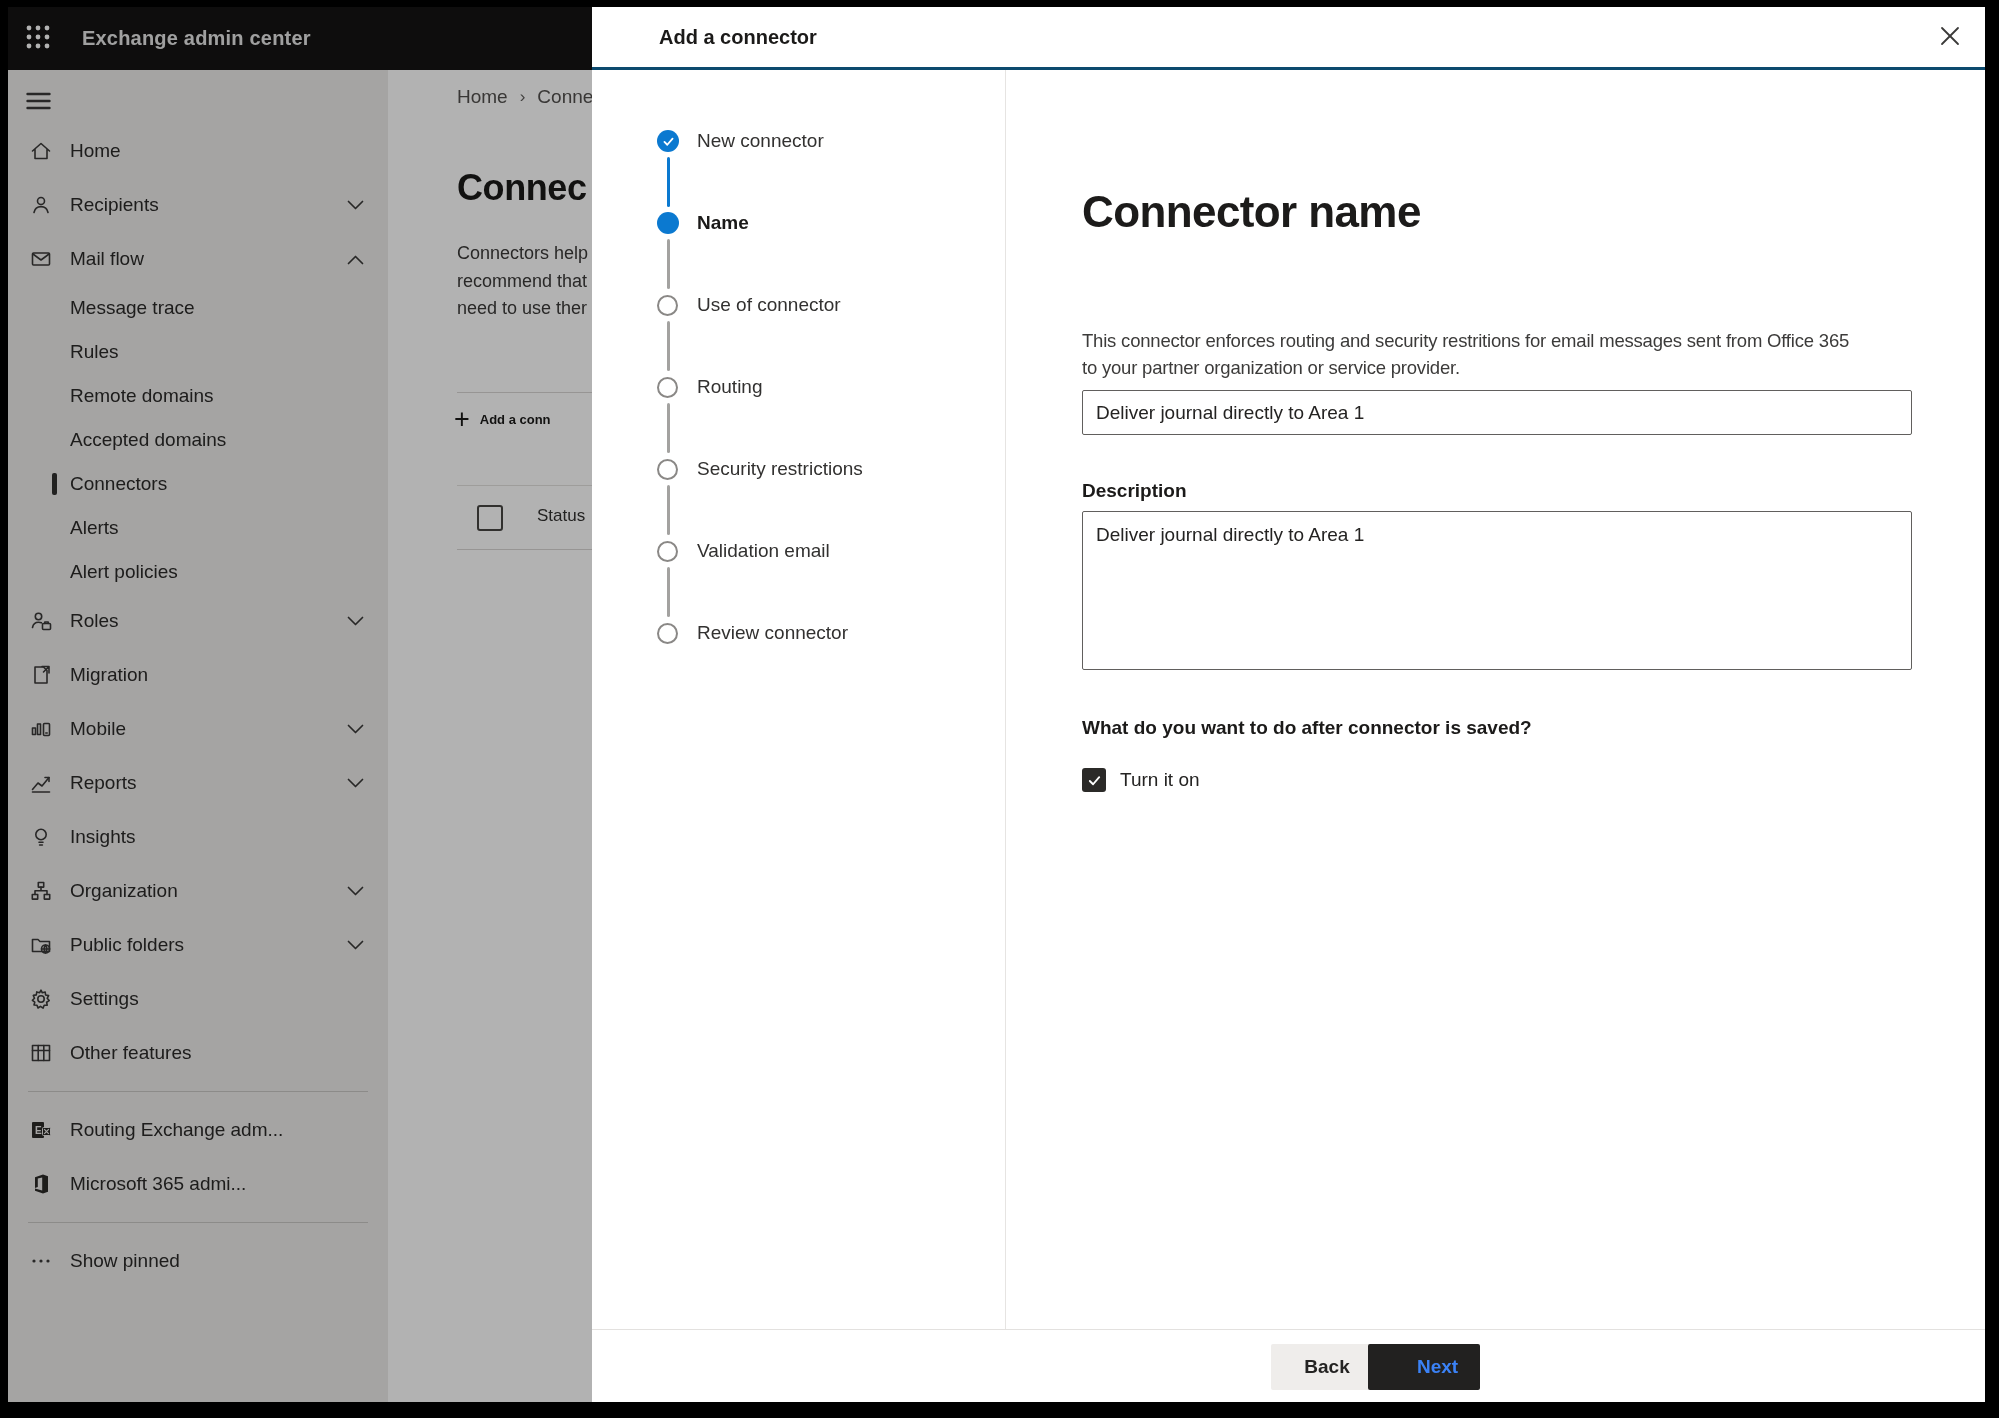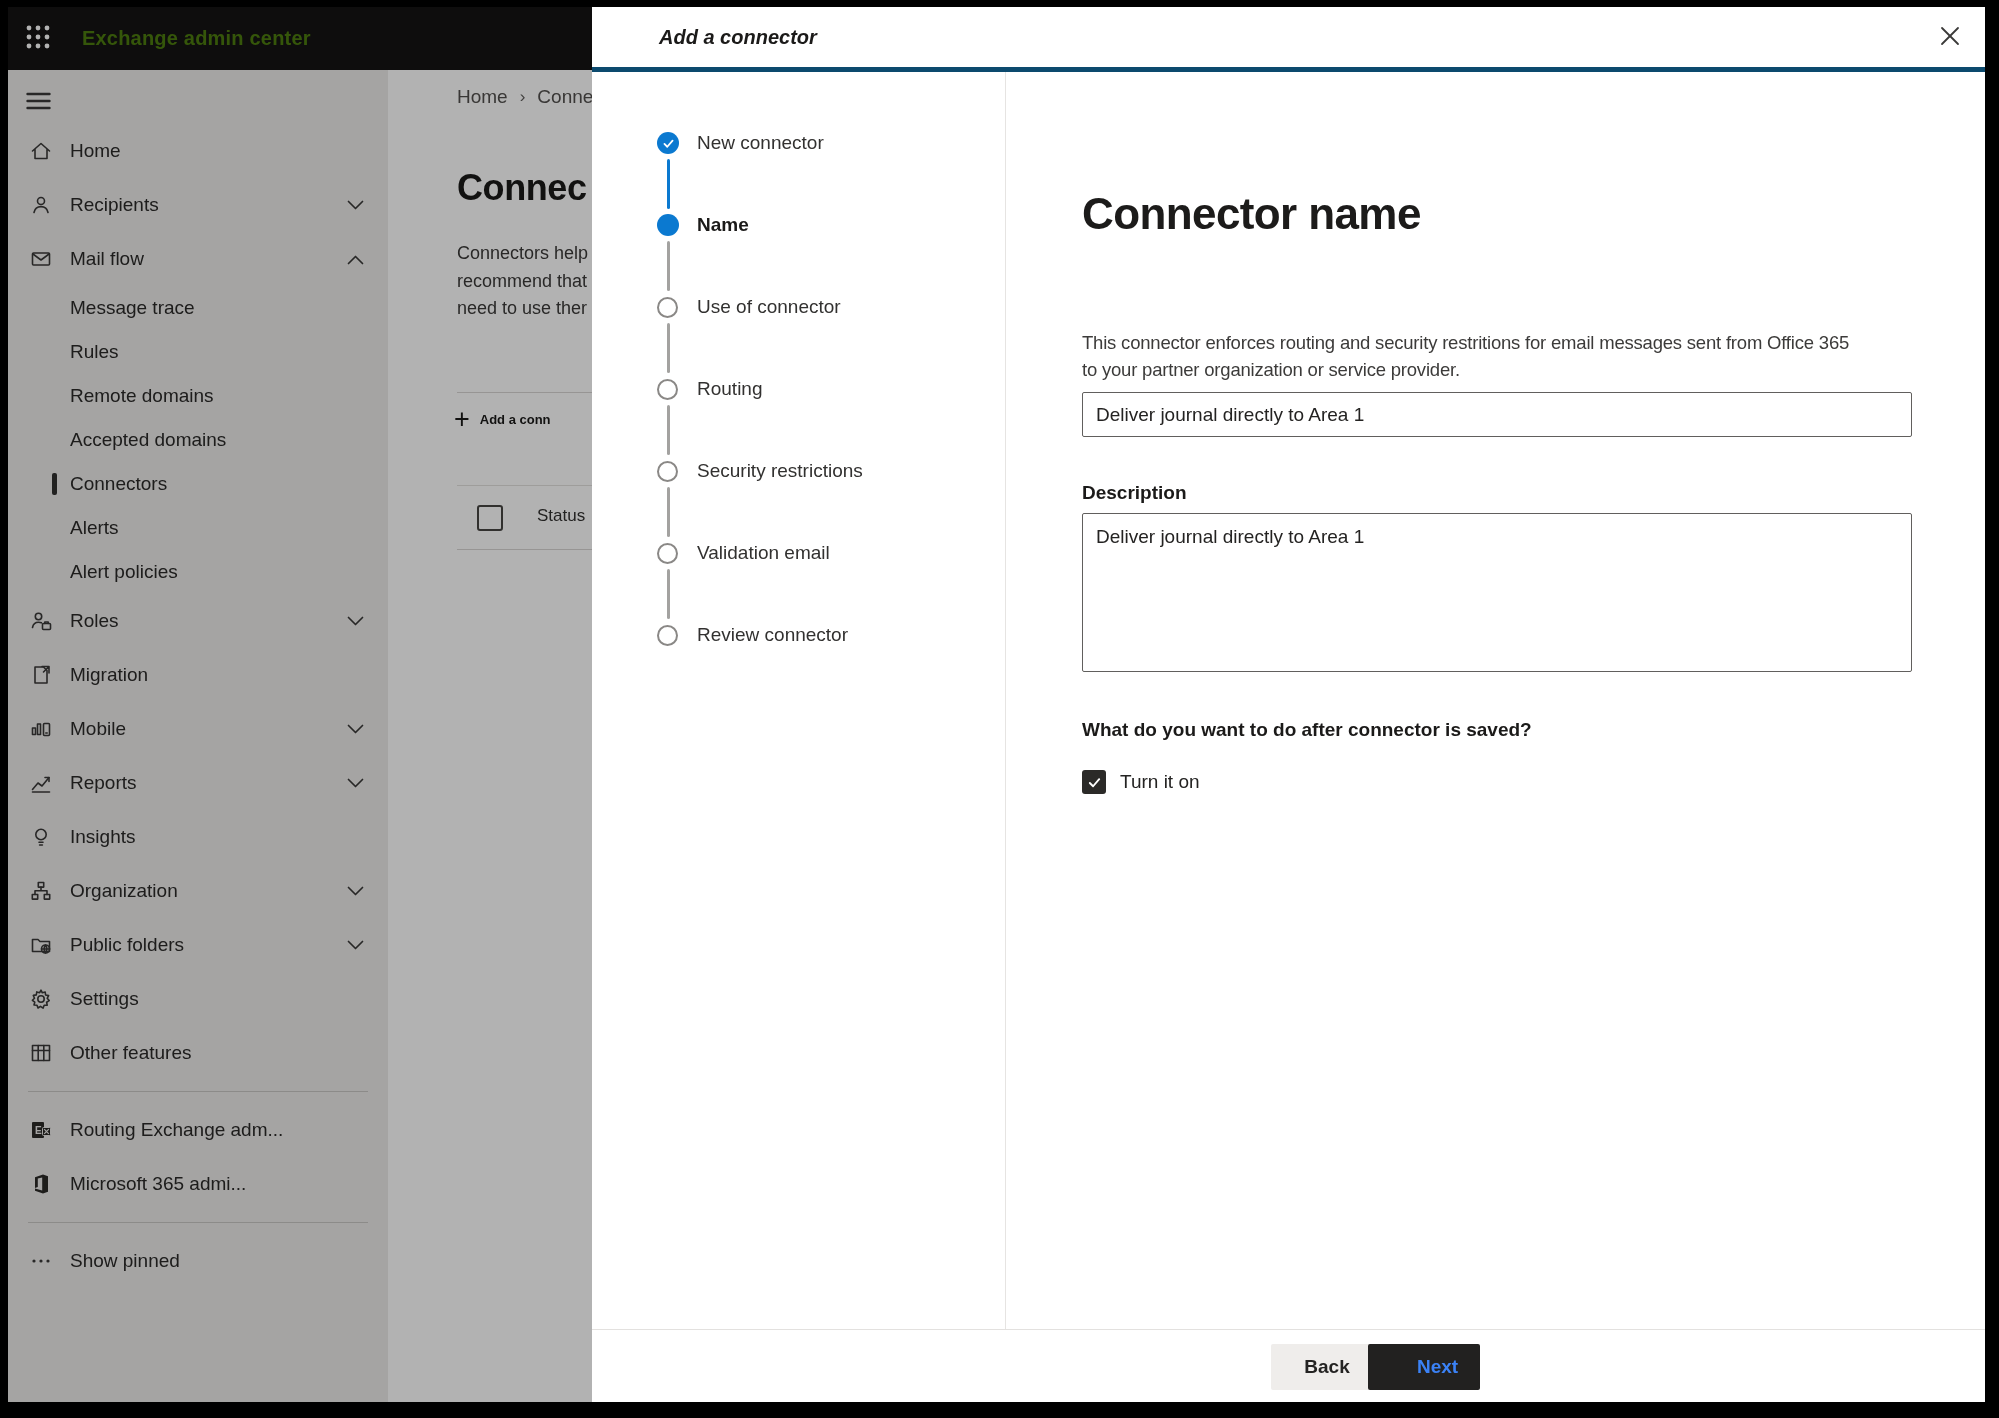--- a/index.html
+++ b/index.html
@@ -4,21 +4,21 @@
 <style>
   html,body{margin:0;padding:0;background:#000;}
   body{width:1999px;height:1418px;position:relative;overflow:hidden;
        font-family:"Liberation Sans","DejaVu Sans",sans-serif;
        -webkit-font-smoothing:antialiased;}
   .app{position:absolute;left:8px;top:7px;width:1977px;height:1395px;background:#fff;overflow:hidden;}
 
   
   .topbar{position:absolute;left:0;top:0;right:0;height:63px;background:#151413;display:flex;align-items:center;z-index:1;}
   .waffle-btn{width:44px;height:44px;margin-left:8px;background:none;border:none;display:flex;align-items:center;justify-content:center;cursor:pointer;padding:0;}
-  .topbar-title{color:#4d7c0f;font-size:20px;font-weight:600;margin-left:22px;letter-spacing:.2px;}
+  .topbar-title{color:#e5e5e5;font-size:20px;font-weight:600;margin-left:22px;letter-spacing:.2px;}
 
   
   .sidebar{position:absolute;left:0;top:63px;bottom:0;width:380px;background:#ecebea;z-index:1;overflow:hidden;}
   .hamburger-btn{width:44px;height:40px;margin:12px 0 2px 8px;background:none;border:none;display:flex;align-items:center;justify-content:center;cursor:pointer;padding:0;}
   .nav-row{height:54px;display:flex;align-items:center;padding-left:20px;position:relative;cursor:pointer;color:#2b2a29;}
   .nav-row.sub{height:44px;padding-left:62px;}
   .nav-row.selected::before{content:"";position:absolute;left:44px;top:50%;transform:translateY(-50%);width:5px;height:22px;border-radius:2px;background:#323130;}
   .nav-icon{width:26px;height:26px;display:flex;align-items:center;justify-content:center;flex:none;}
   .nav-icon svg{display:block;}
   .nav-label{font-size:19px;margin-left:16px;white-space:nowrap;}
@@ -40,21 +40,21 @@
   .bg-add-btn .lbl{font-size:13px;font-weight:700;margin-left:10px;white-space:nowrap;}
   .bg-table-head{position:absolute;left:69px;right:0;top:415px;height:63px;border-top:1px solid #e3e1df;border-bottom:1px solid #d8d6d4;}
   .bg-checkbox{position:absolute;left:20px;top:19px;width:22px;height:22px;border:2px solid #474542;border-radius:3px;background:transparent;cursor:pointer;}
   .bg-status{position:absolute;left:80px;top:20px;font-size:17px;color:#323130;}
 
   
   .overlay{position:absolute;inset:0;background:rgba(0,0,0,0.30);z-index:5;}
 
   
   .dialog{position:absolute;left:584px;top:0;width:1393px;height:1395px;background:#fff;z-index:10;display:flex;flex-direction:column;}
-  .dlg-header{height:60px;flex:none;border-bottom:5px solid #0c4a6e;display:flex;align-items:center;position:relative;font-style:italic;}
+  .dlg-header{height:60px;flex:none;border-bottom:3px solid #0c4a6e;display:flex;align-items:center;position:relative;}
   .dlg-title{font-size:20px;font-weight:700;color:#1b1a19;margin-left:67px;}
   .dlg-close{position:absolute;right:16px;top:11px;width:38px;height:38px;background:none;border:none;cursor:pointer;display:flex;align-items:center;justify-content:center;padding:0;}
   .dlg-body{flex:1;display:flex;min-height:0;}
   .steps-col{width:413px;flex:none;border-right:1px solid #e6e4e2;position:relative;}
   .step{position:absolute;left:0;height:40px;display:flex;align-items:center;}
   .step-circle{position:absolute;left:65px;width:22px;height:22px;border-radius:50%;display:flex;align-items:center;justify-content:center;box-sizing:border-box;}
   .step-circle.completed,.step-circle.current{background:#0b79d0;}
   .step-circle.upcoming{width:21px;height:21px;background:#fff;border:2.5px solid #8a8886;}
   .step-label{margin-left:105px;font-size:19px;color:#323130;white-space:nowrap;}
   .step.current .step-label{font-weight:700;color:#1b1a19;}

